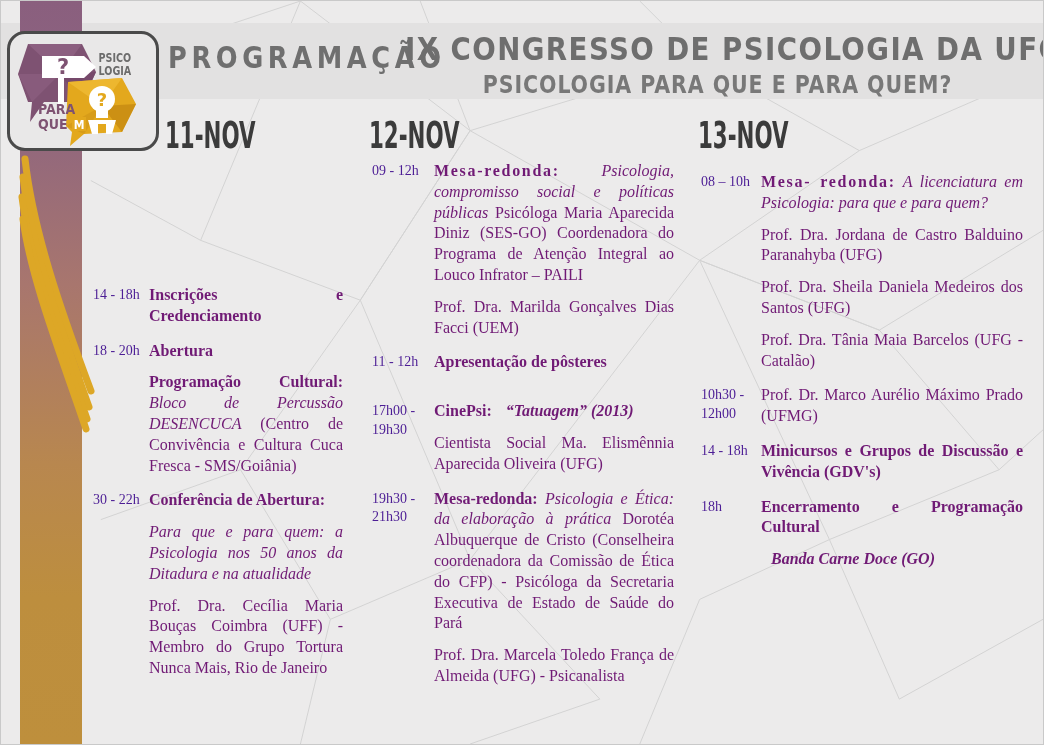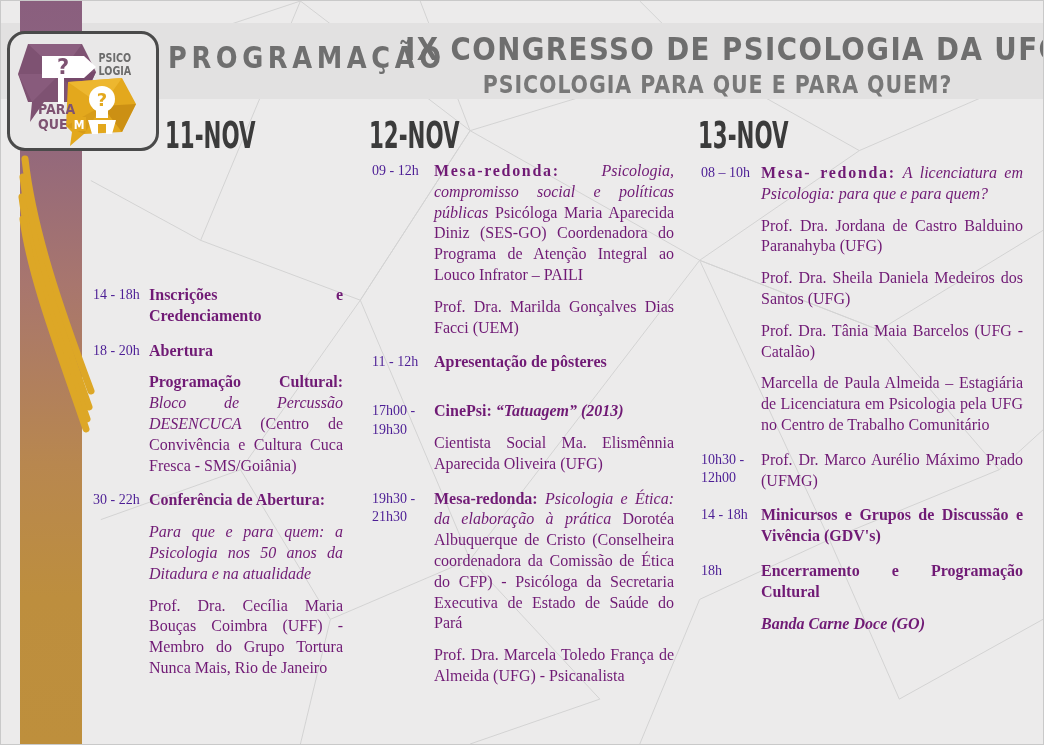--- a/index.html
+++ b/index.html
@@ -74,21 +74,21 @@
     white-space:nowrap;
   }
   #day-0-head{left:164px;}
   #day-1-head{left:368px;}
   #day-2-head{left:697px;}
 
   
   .col{position:absolute;}
   #col-0{left:92px;top:284px;width:250px;}
   #col-1{left:371px;top:160px;width:302px;}
-  #col-2{left:700px;top:162px;width:322px;}
+  #col-2{left:700px;top:171px;width:322px;}
 
   .slot{display:flex;margin-bottom:0;}
   .time{
     flex:0 0 auto;
     font-size:14px;color:#4c1d95;
     line-height:1.32;
     padding-top:1px;
     white-space:pre-line;
     font-family:Liberation Serif, serif;
   }
@@ -98,21 +98,21 @@
   .body{flex:1 1 auto;}
   .p{
     font-size:16px;color:#701a75;
     line-height:1.30;
     text-align:justify;
     margin:0 0 11px 0;
   }
   .p:last-child{margin-bottom:0;}
   .b{font-weight:bold;}
   .i{font-style:italic;}
-  .bi{font-weight:bold;font-style:italic;}
+  .bi{font-weight:bold;font-style:italic;margin-left:10px;}
   .sp{letter-spacing:1.7px;}
   .slot-gap{height:14px;}
 </style>
 </head>
 <body>
 
 <div id="poster">
 
   <svg id="bg-lines" viewBox="0 0 1044 745" preserveAspectRatio="none">
     <g stroke="#d2d2d2" stroke-width="1" fill="none" opacity="0.95">
@@ -267,21 +267,20 @@
       <div class="slot-gap"></div>
     </div>
   <div class="col" id="col-2">
       <div class="slot">
         <div class="time">08 – 10h</div>
         <div class="body">
           <div class="p"><span class="b sp">Mesa- redonda:</span><span class="i"> A licenciatura em Psicologia: para que e para quem?</span></div>
           <div class="p"><span>Prof. Dra. Jordana de Castro Balduino Paranahyba (UFG)</span></div>
           <div class="p"><span>Prof. Dra. Sheila Daniela Medeiros dos Santos (UFG)</span></div>
           <div class="p"><span>Prof. Dra. Tânia Maia Barcelos (UFG - Catalão)</span></div>
-          <div class="p"><span>Marcella de Paula Almeida – Estagiária de Licenciatura em Psicologia pela UFG no Centro de Trabalho Comunitário</span></div>
         </div>
       </div>
       <div class="slot-gap"></div>
       <div class="slot">
         <div class="time">10h30 -
 12h00</div>
         <div class="body">
           <div class="p"><span>Prof. Dr. Marco Aurélio Máximo Prado (UFMG)</span></div>
         </div>
       </div>

